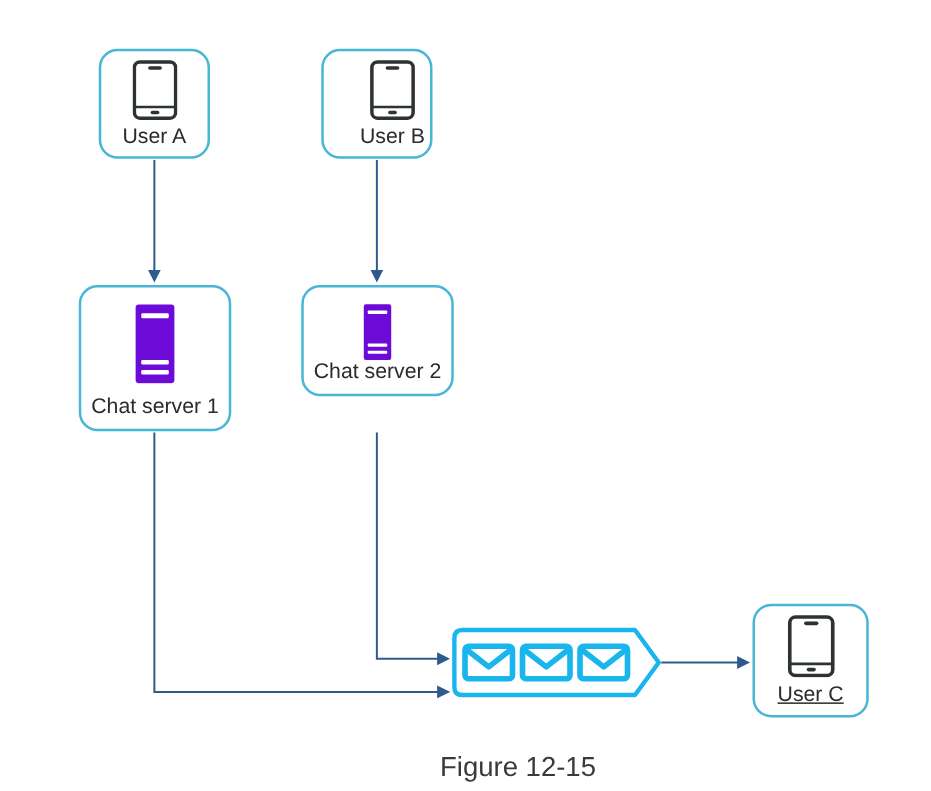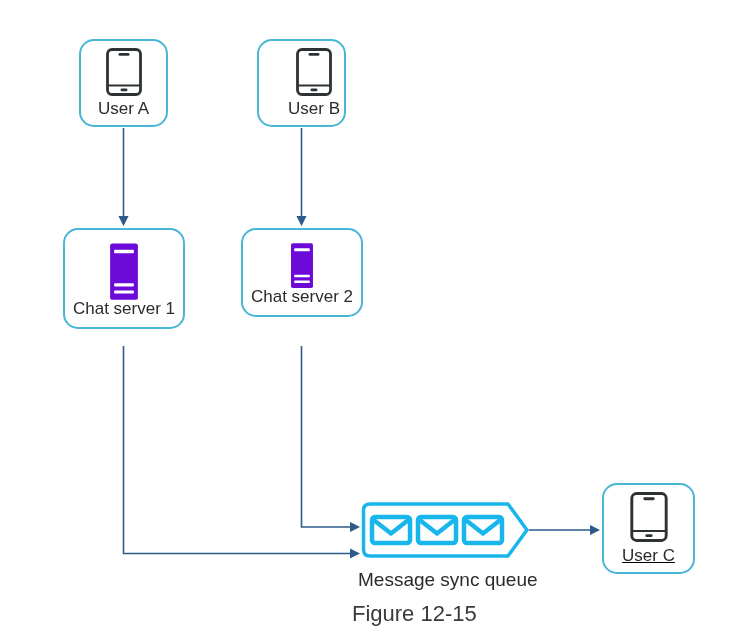--- a/index.html
+++ b/index.html
@@ -98,21 +98,21 @@
   <div class="node node-user" style="left:257px; top:39px; width:89px; height:88px;padding-left:29px;">
     <svg width="36" height="48" viewBox="0 0 36 48" aria-hidden="true">
       <rect class="phone-stroke" x="1.5" y="1.5" width="33" height="45" rx="4.5"></rect>
       <rect class="phone-fill" x="12.5" y="5" width="11" height="2.8" rx="1.4"></rect>
       <line class="phone-line" x1="2" y1="37.5" x2="34" y2="37.5"></line>
       <rect class="phone-fill" x="14.5" y="40.5" width="7" height="2.8" rx="1.4"></rect>
     </svg>
     <span class="label">User B</span>
   </div>
 
-  <div class="node node-server" style="left:63px; top:228px; width:122px; height:101px;">
+  <div class="node node-server" style="left:63px; top:228px; width:122px; height:117px;">
     <svg width="32" height="64" viewBox="0 0 32 64" aria-hidden="true">
       <rect class="srv-body" x="0.5" y="0.5" width="31" height="63" rx="2.5"></rect>
       <rect class="srv-bar" x="5" y="7.5" width="22" height="4" rx="1"></rect>
       <rect class="srv-bar" x="5" y="45" width="22" height="3.5" rx="1"></rect>
       <rect class="srv-bar" x="5" y="53" width="22" height="3.5" rx="1"></rect>
     </svg>
     <span class="label">Chat server 1</span>
   </div>
 
   <div class="node node-server" style="left:241px; top:228px; width:122px; height:89px;">
@@ -133,21 +133,20 @@
     </g>
     <g transform="translate(56,14)">
       <rect class="env-body" x="2" y="2" width="38" height="26" rx="3"></rect>
       <path class="env-flap" d="M5 6 L21 18.5 L37 6"></path>
     </g>
     <g transform="translate(102,14)">
       <rect class="env-body" x="2" y="2" width="38" height="26" rx="3"></rect>
       <path class="env-flap" d="M5 6 L21 18.5 L37 6"></path>
     </g>
   </svg>
-  <div class="queue-label">Message sync queue</div>
 
   <div class="node node-user" style="left:602px; top:483px; width:93px; height:91px;text-decoration:underline;">
     <svg width="38" height="50" viewBox="0 0 36 48" aria-hidden="true">
       <rect class="phone-stroke" x="1.5" y="1.5" width="33" height="45" rx="4.5"></rect>
       <rect class="phone-fill" x="12.5" y="5" width="11" height="2.8" rx="1.4"></rect>
       <line class="phone-line" x1="2" y1="37.5" x2="34" y2="37.5"></line>
       <rect class="phone-fill" x="14.5" y="40.5" width="7" height="2.8" rx="1.4"></rect>
     </svg>
     <span class="label">User C</span>
   </div>

